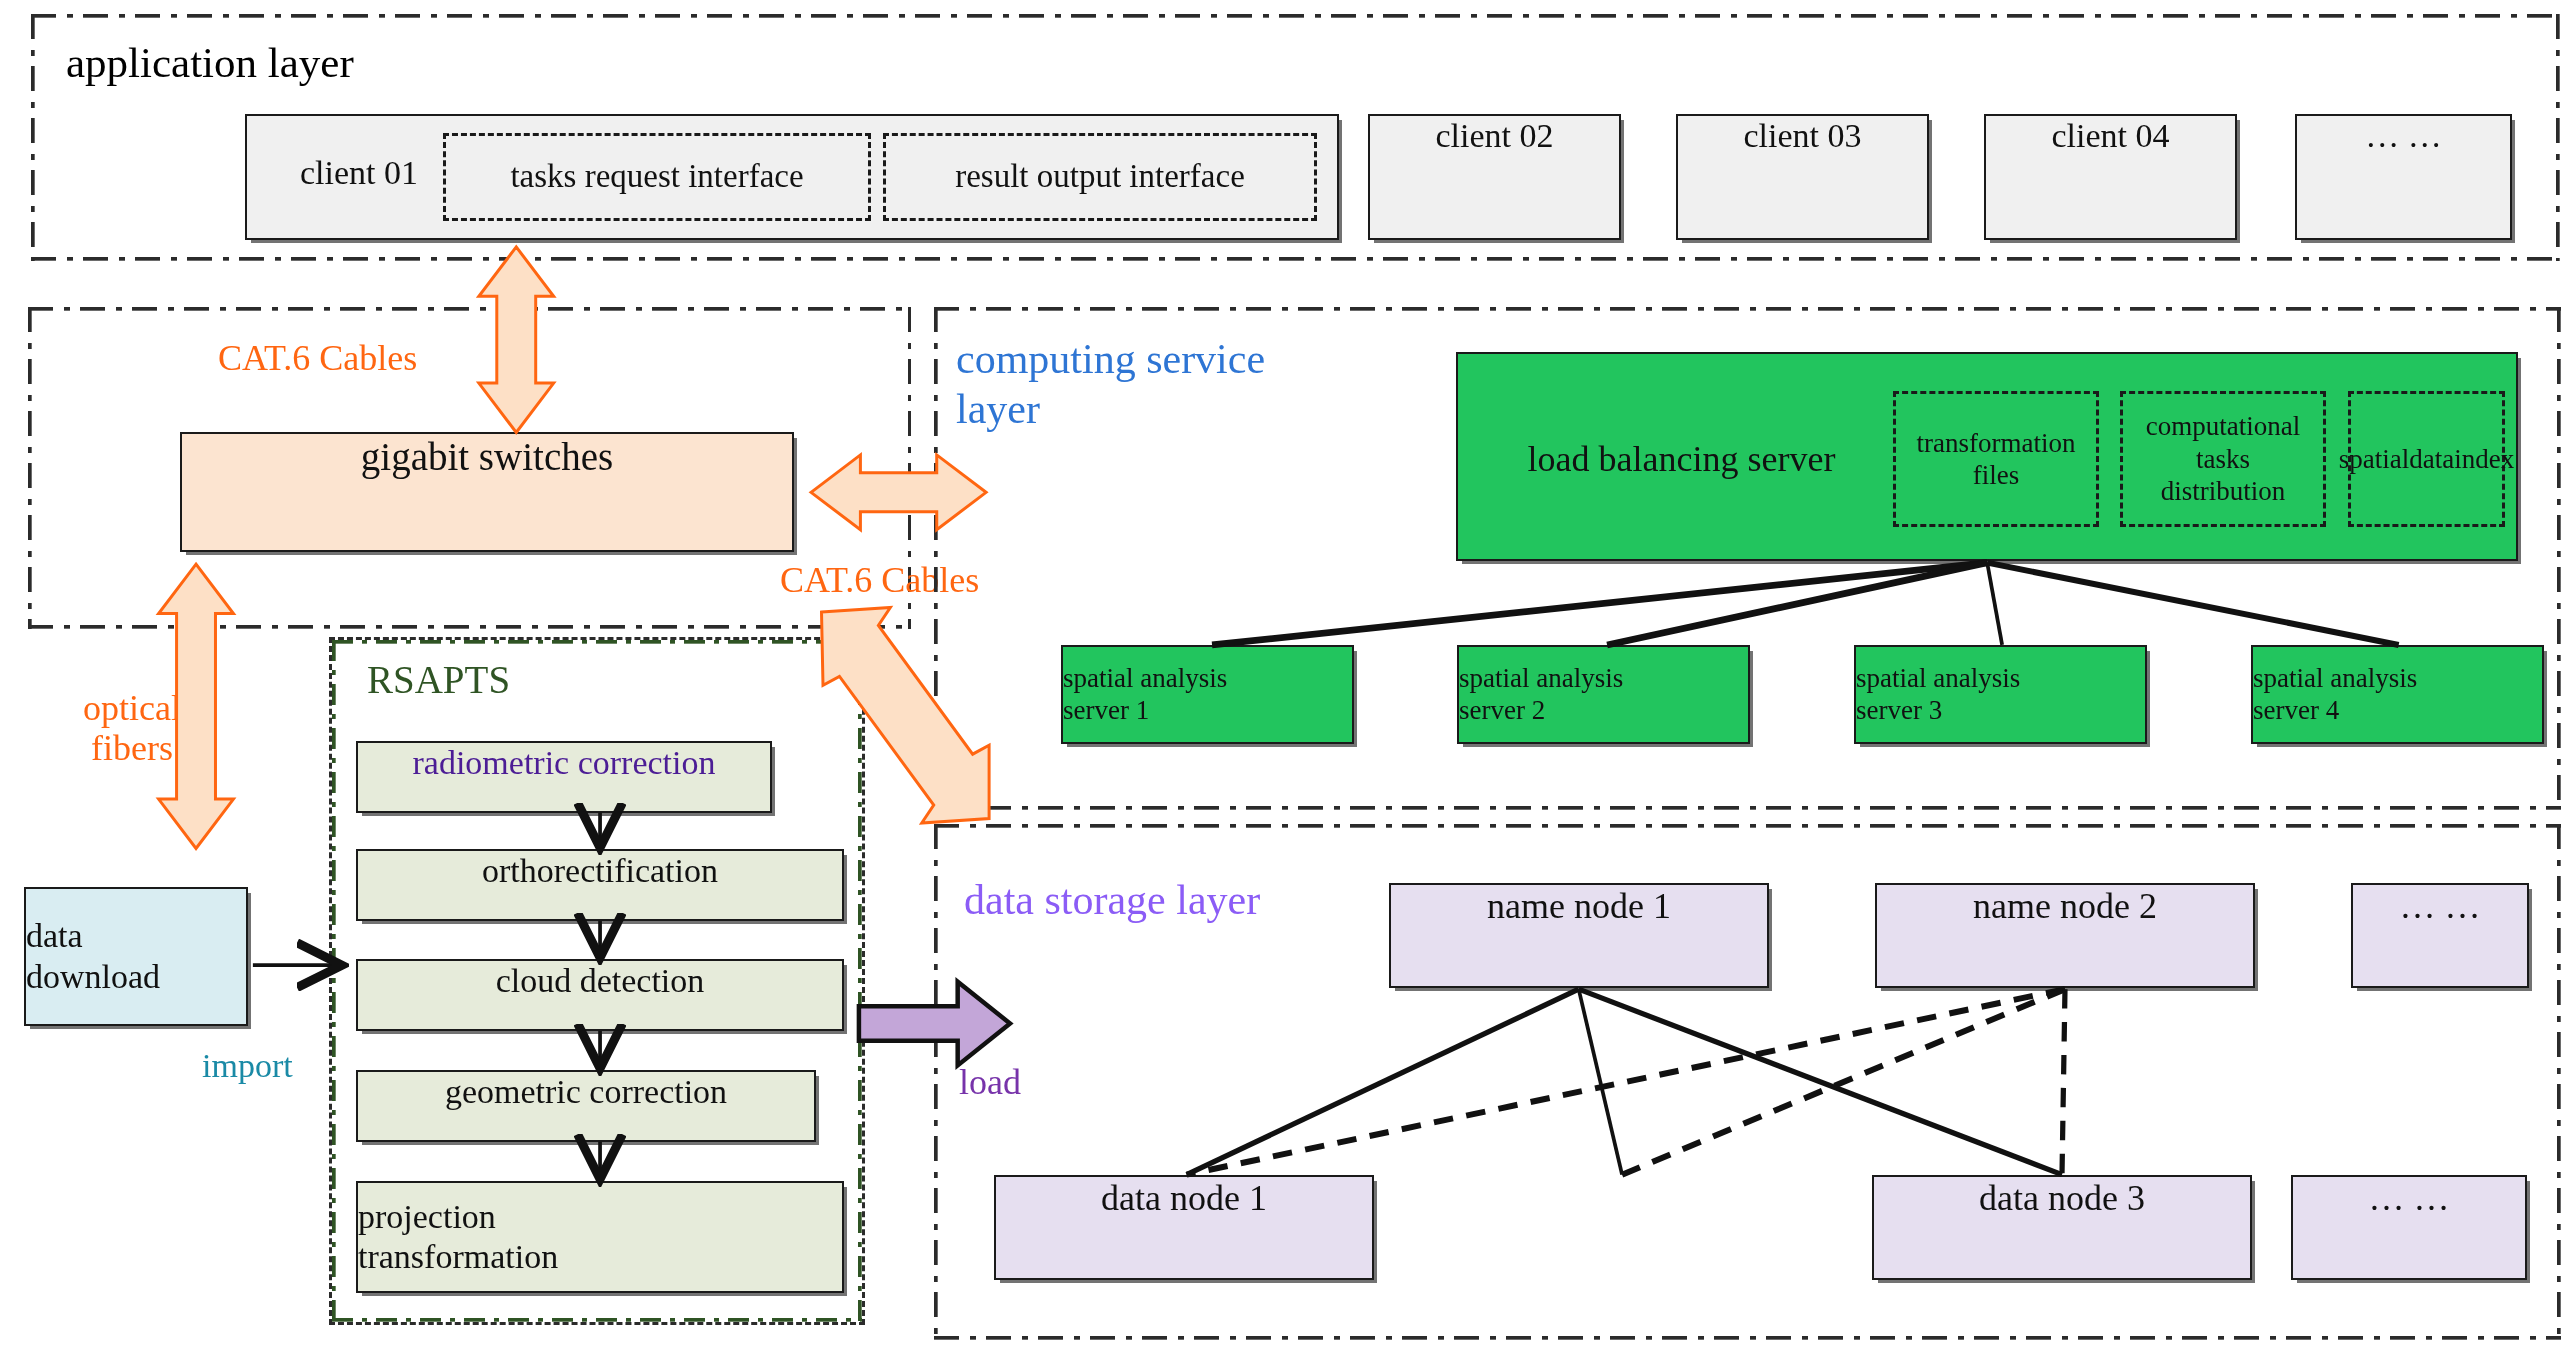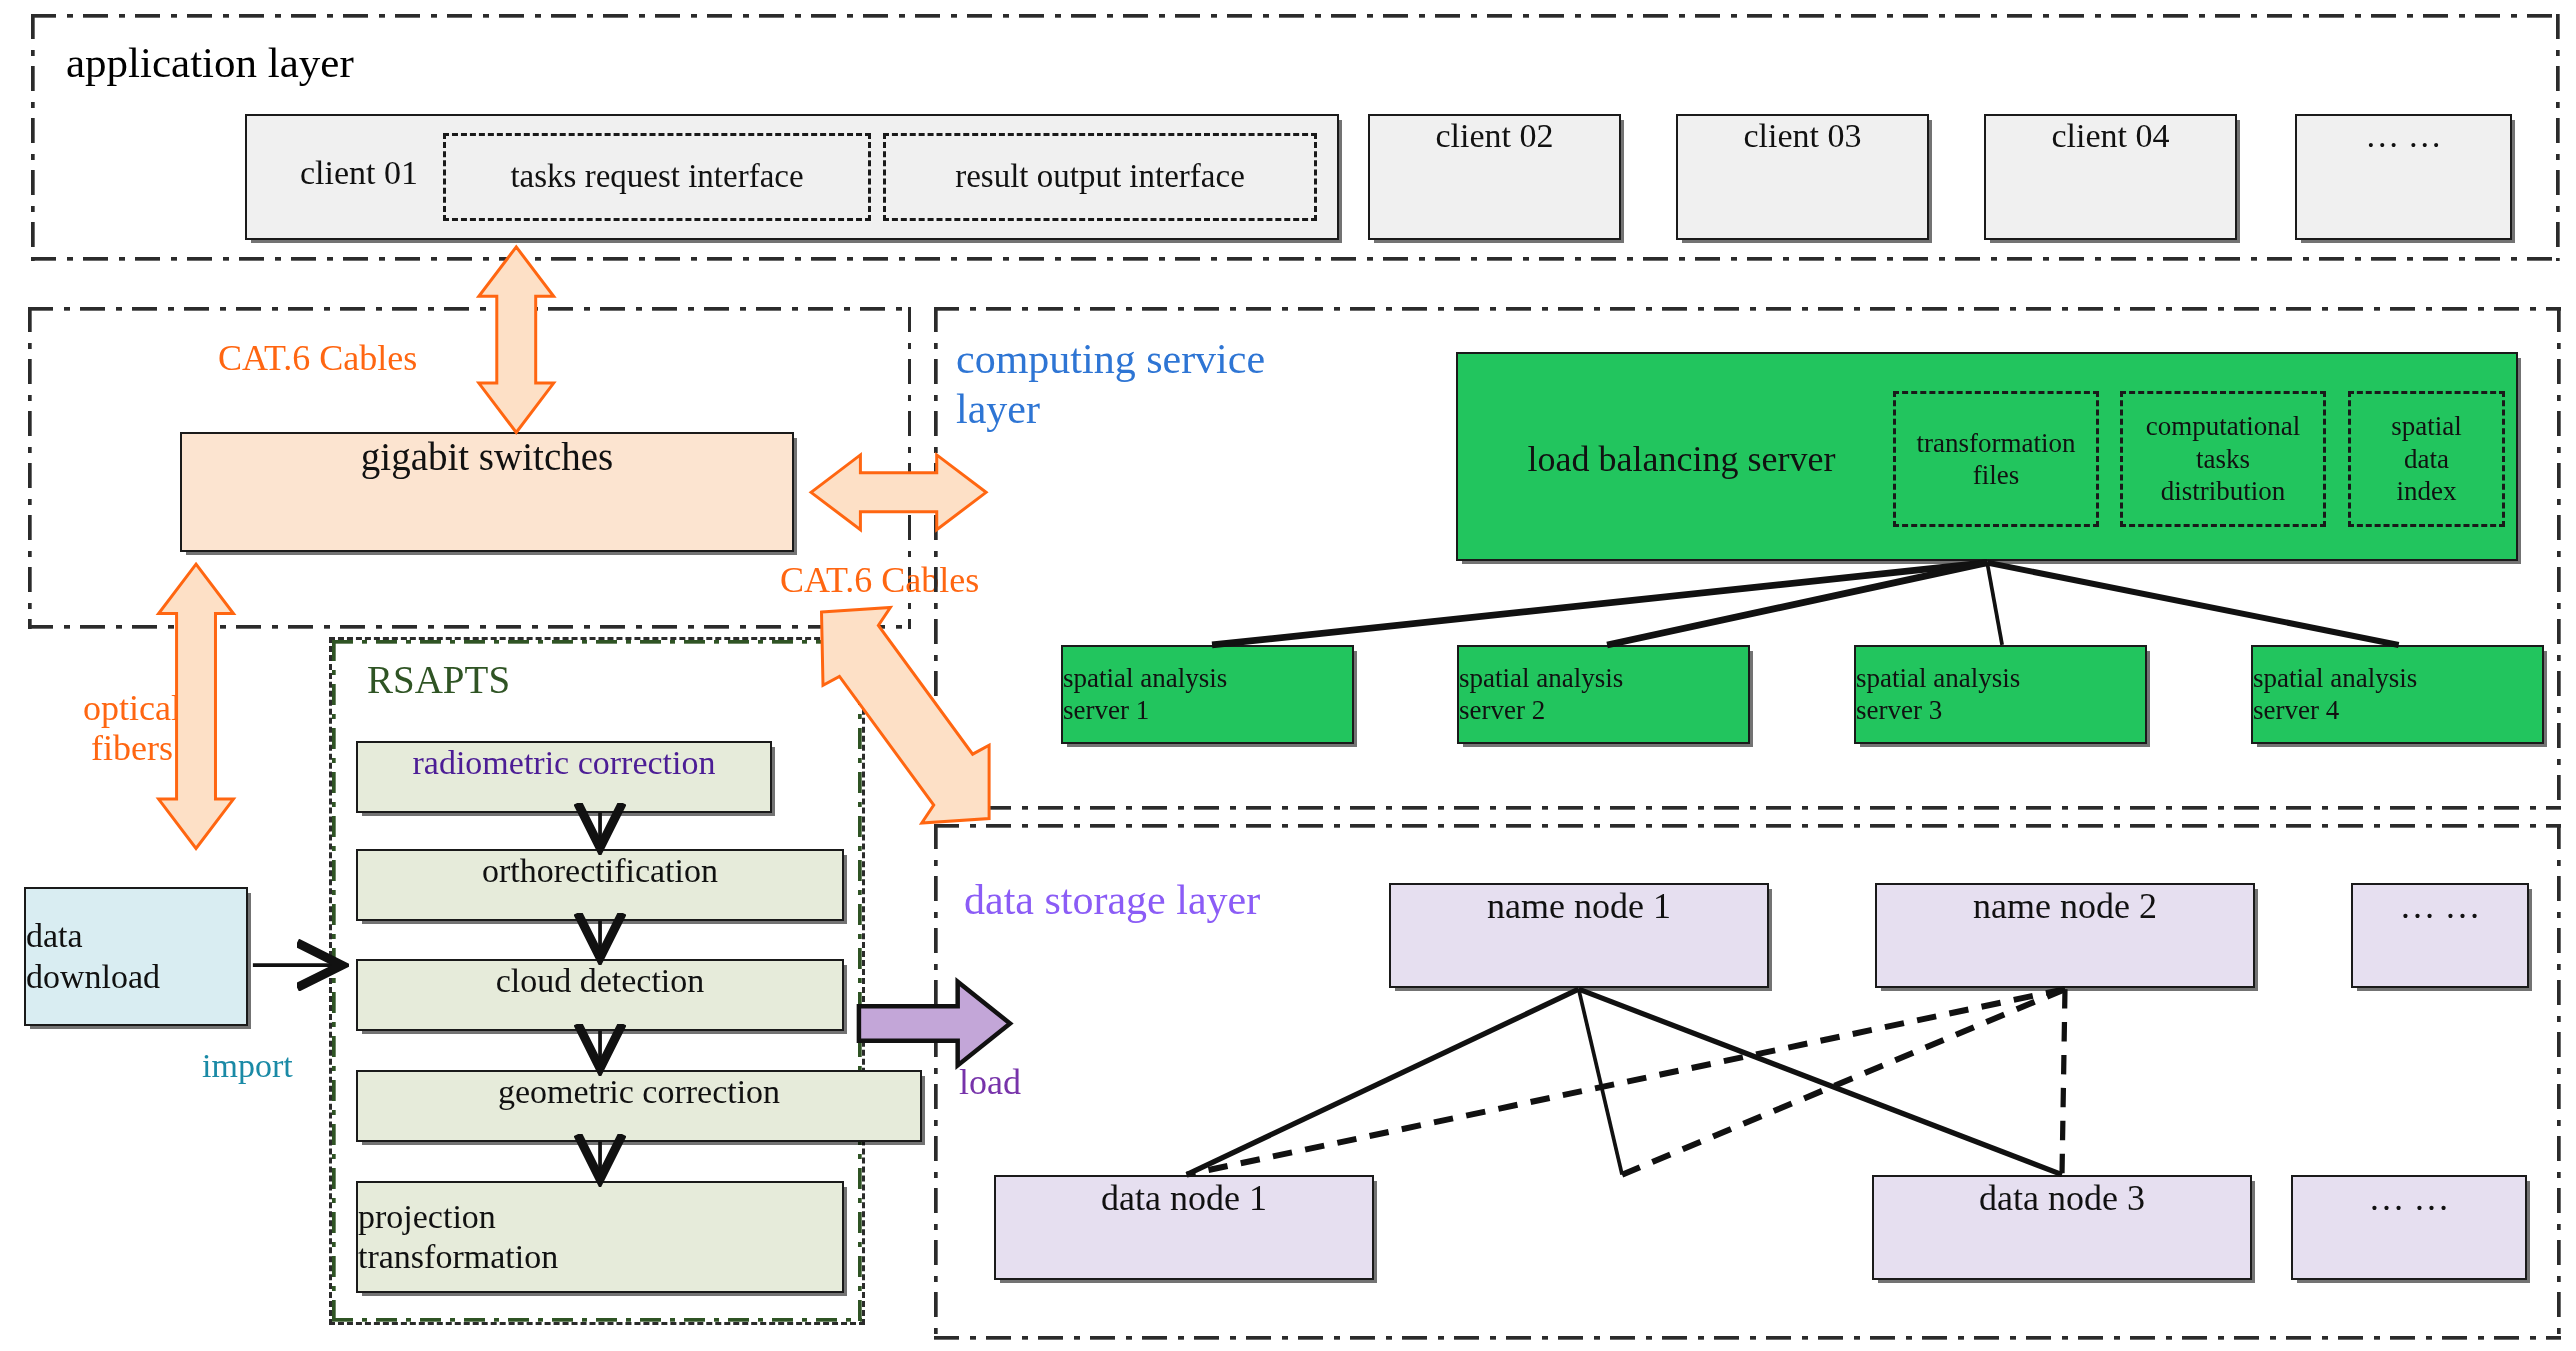--- a/index.html
+++ b/index.html
@@ -127,21 +127,21 @@
     </div>
 
   <div class="box green" style="left:356px;top:849px;width:488px;height:72px;font-size:34px;color:#111;">
       <span>orthorectification</span>
     </div>
 
   <div class="box green" style="left:356px;top:959px;width:488px;height:72px;font-size:34px;color:#111;">
       <span>cloud detection</span>
     </div>
 
-  <div class="box green" style="left:356px;top:1070px;width:566px;height:72px;font-size:34px;color:#111;">
+  <div class="box green" style="left:356px;top:1070px;width:460px;height:72px;font-size:34px;color:#111;">
       <span>geometric correction</span>
     </div>
 
   <div class="box green" style="left:356px;top:1181px;width:488px;height:112px;font-size:34px;color:#111;flex-direction:column;">
       <span>projection</span>
       <span>transformation</span>
     </div>
 
   <div class="layer-frame dashdot" style="left:934px;top:307px;width:1627px;height:503px;"></div>
 
@@ -157,21 +157,21 @@
     <span>transformation</span>
     <span>files</span>
   </div>
 
   <div class="dashbox" style="left:2120px;top:391px;width:206px;height:136px;flex-direction:column;font-size:27px;color:#111;">
     <span>computational</span>
     <span>tasks</span>
     <span>distribution</span>
   </div>
 
-  <div class="dashbox" style="left:2348px;top:391px;width:157px;height:136px;flex-direction:column;font-size:27px;color:#111;">
+  <div class="dashbox" style="left:2348px;top:391px;width:157px;height:136px;flex-direction:row;font-size:27px;color:#111;">
     <span>spatial</span>
     <span>data</span>
     <span>index</span>
   </div>
 
   <div class="box blue" style="left:1061px;top:645px;width:293px;height:99px;flex-direction:column;font-size:27px;color:#111;">
     <span>spatial analysis</span>
     <span>server 1</span>
   </div>
   <div class="box blue" style="left:1457px;top:645px;width:293px;height:99px;flex-direction:column;font-size:27px;color:#111;">

